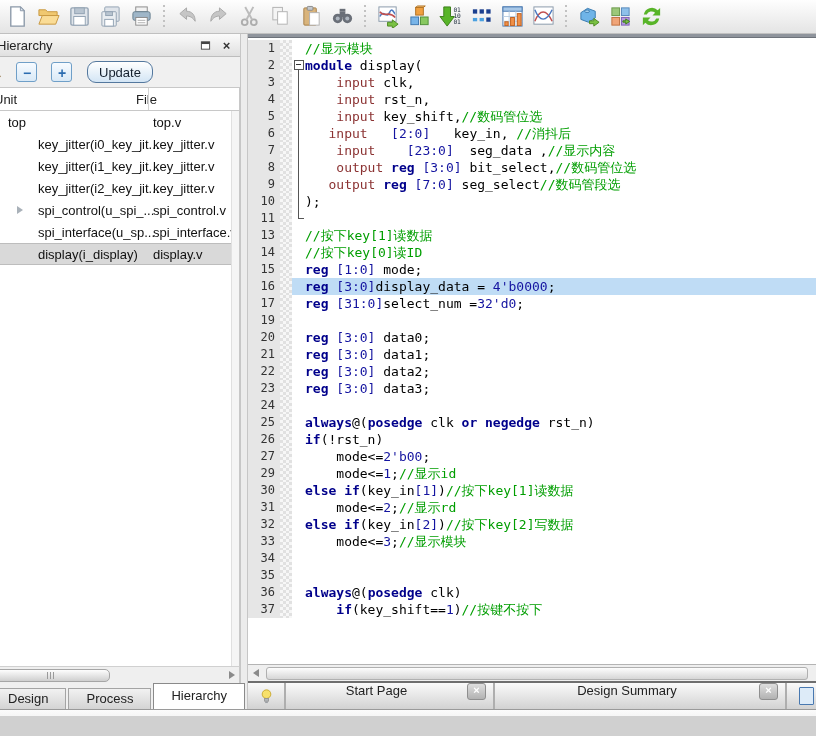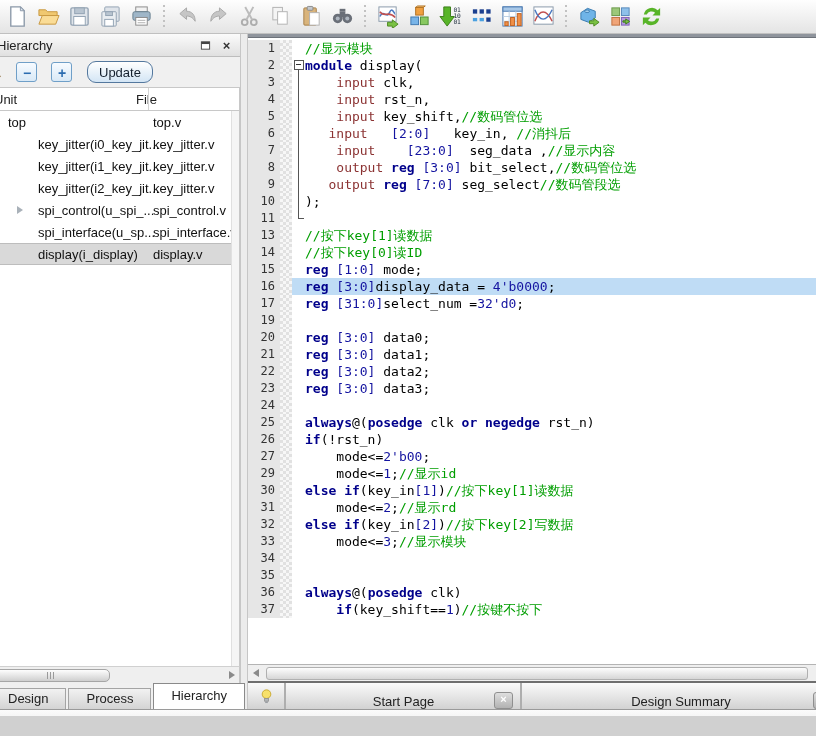--- a/index.html
+++ b/index.html
@@ -76,21 +76,21 @@
   .tk-n{color:var(--num,#1414a0);}
   .tk-p{color:#000;}
 
   .editor-hscroll{height:16px;flex:none;border-top:1px solid #b4b4b4;background:#efefef;position:relative;}
   .eh-arrow{position:absolute;left:5px;top:4px;width:0;height:0;border-right:6px solid #8a8a8a;border-top:4px solid transparent;border-bottom:4px solid transparent;}
   .eh-thumb{position:absolute;left:18px;right:8px;top:2px;height:11px;background:linear-gradient(#fdfdfd,#d6d6d6);border:1px solid #b0b0b0;border-radius:3px;}
 
   .doc-tabs{height:26px;flex:none;border-top:2px solid #6e6e6e;background:linear-gradient(#fafafa,#d2d2d2);display:flex;align-items:stretch;overflow:hidden;}
   .bulb-cell{width:36px;flex:none;display:flex;align-items:center;justify-content:center;border-right:2px solid #aeaeae;}
   .bulb-cell svg{width:15px;height:17px;}
-  .dtab{display:flex;align-items:flex-end;border-right:2px solid #aeaeae;font-size:13px;color:#222;flex:none;padding-left:27px;}
+  .dtab{display:flex;align-items:flex-start;border-right:2px solid #aeaeae;font-size:13px;color:#222;flex:none;}
   .dtab-label{flex:1;text-align:center;}
   .dtab-close{width:17px;height:15px;flex:none;margin-right:7px;background:linear-gradient(#dedede,#b2b2b2);border:1px solid #8f8f8f;border-radius:3px;color:#fff;font-weight:bold;font-size:11px;line-height:13px;text-align:center;}
   .dtab-partial{flex:1;display:flex;align-items:center;padding-left:12px;}
   .doc-icon{width:13px;height:16px;background:#ddebf8;border:1px solid #4878b0;border-radius:1px;}
 
   
   .message-bar{height:26px;flex:none;border-top:1px solid #9a9a9a;background:linear-gradient(#fbfbfb,#e2e2e2);display:flex;align-items:center;}
   .message-title{font-size:13px;color:#111;margin-left:2px;}
 </style>
 </head>

